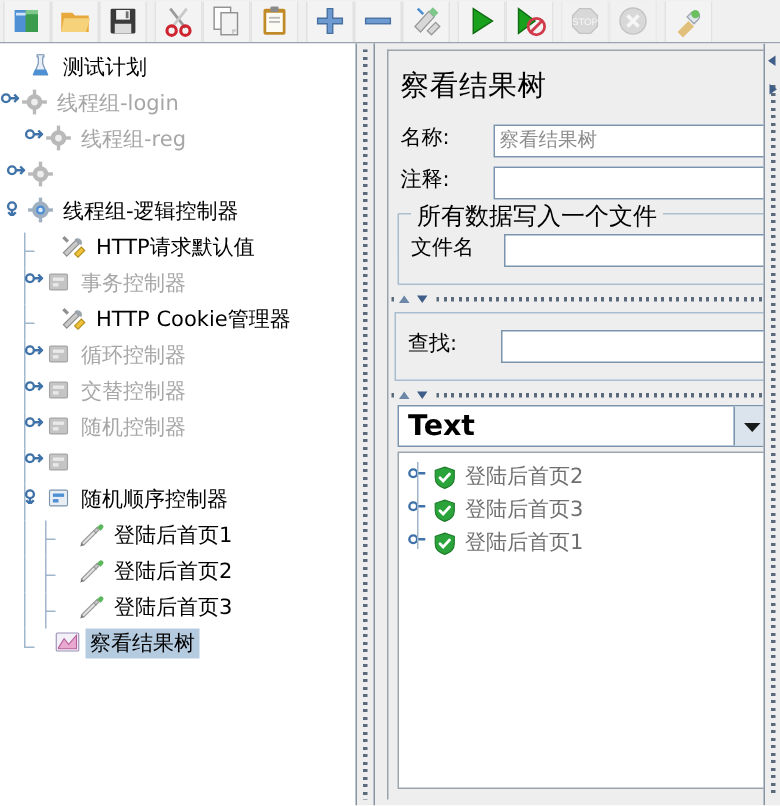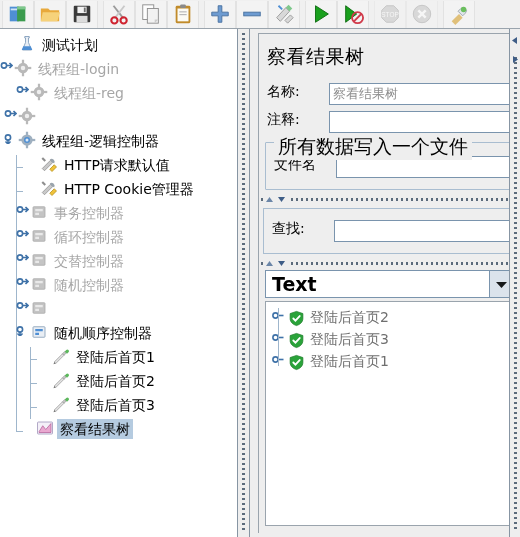--- a/index.html
+++ b/index.html
@@ -76,21 +76,21 @@
     height: 22px; flex: 1 1 auto; background: #ffffff;
     border: 1px solid #7a94ad; font-size: 13px; color: #8c8c8c;
     line-height: 20px; padding: 0 3px; overflow: hidden;
   }
   .group-box {
     margin: 6px 6px 0 6px; border: 1px solid #a9bdd0; border-radius: 1px;
     position: relative; padding: 10px 0 8px 0;
   }
   .group-title {
     position: absolute; top: -9px; left: 8px; background: #eeeeee;
-    font-size: 19px; padding: 0 4px; color: #000;
+    font-size: 16px; padding: 0 4px; color: #000;
   }
   .divider-bar {
     height: 9px; margin: 5px 2px 0 2px; position: relative;
     background-image: repeating-linear-gradient(to right, #5b6b7c 0px, #5b6b7c 2px, rgba(0,0,0,0) 2px, rgba(0,0,0,0) 5px);
     background-position: 0 3px; background-repeat: repeat-x; background-size: auto 3px;
   }
   .divider-bar .arrows {
     position: absolute; left: 4px; top: -1px; width: 26px; height: 10px;
     background: #eeeeee; display: flex; gap: 3px; align-items: center;
   }
@@ -359,48 +359,48 @@
           <span class="ico">
             <svg width="18" height="18" viewBox="0 0 24 24">
               <path d="M3 18 L14 7 l3 3 L6 21z" fill="#c9c9c9" stroke="#8e8e8e"></path>
               <path d="M13 6 a4 4 0 0 1 6 5 l-3-1z" fill="#9aa4ad"></path>
               <path d="M13 19 l6-6 3 3 -6 6z" fill="#f0c23a" stroke="#b38f1b"></path>
               <path d="M4 3 l4 4 -2 2 -4-4z" fill="#8e8e8e"></path>
             </svg>
           </span>
           <span class="lbl">HTTP请求默认值</span>
         </div>
+        <div class="tree-row disabled" style="padding-left:16px">
+          <span class="guide" style="left:16px;top:0;width:1px;height:24px;"></span>
+          <span class="handle"><span><svg width="13" height="13" viewBox="0 0 13 13">
+                <circle cx="4" cy="6.5" r="2.6" fill="none" stroke="#3f72a8" stroke-width="1.6"></circle>
+                <path d="M7 6.5 h5 M9.5 4 L12 6.5 L9.5 9" stroke="#3f72a8" stroke-width="1.6" fill="none"></path>
+              </svg></span></span>
+          <span class="ico">
+            <svg width="18" height="18" viewBox="0 0 24 24">
+              <rect x="4" y="5" width="16" height="14" rx="1" fill="#c4c4c4" stroke="#a5a5a5"></rect>
+              <rect x="7" y="8" width="10" height="3" fill="#e9e9e9"></rect>
+              <rect x="7" y="13" width="5" height="3" fill="#e9e9e9"></rect>
+            </svg>
+          </span>
+          <span class="lbl">事务控制器</span>
+        </div>
         <div class="tree-row" style="padding-left:26px">
           <span class="guide" style="left:16px;top:0;width:1px;height:24px;"></span>
           <span class="guide" style="left:16px;top:12px;width:7px;height:1px;"></span>
           <span class="handle"></span>
           <span class="ico">
             <svg width="18" height="18" viewBox="0 0 24 24">
               <path d="M3 18 L14 7 l3 3 L6 21z" fill="#c9c9c9" stroke="#8e8e8e"></path>
               <path d="M13 6 a4 4 0 0 1 6 5 l-3-1z" fill="#9aa4ad"></path>
               <path d="M13 19 l6-6 3 3 -6 6z" fill="#f0c23a" stroke="#b38f1b"></path>
               <path d="M4 3 l4 4 -2 2 -4-4z" fill="#8e8e8e"></path>
             </svg>
           </span>
           <span class="lbl">HTTP Cookie管理器</span>
-        </div>
-        <div class="tree-row disabled" style="padding-left:16px">
-          <span class="guide" style="left:16px;top:0;width:1px;height:24px;"></span>
-          <span class="handle"><span><svg width="13" height="13" viewBox="0 0 13 13">
-                <circle cx="4" cy="6.5" r="2.6" fill="none" stroke="#3f72a8" stroke-width="1.6"></circle>
-                <path d="M7 6.5 h5 M9.5 4 L12 6.5 L9.5 9" stroke="#3f72a8" stroke-width="1.6" fill="none"></path>
-              </svg></span></span>
-          <span class="ico">
-            <svg width="18" height="18" viewBox="0 0 24 24">
-              <rect x="4" y="5" width="16" height="14" rx="1" fill="#c4c4c4" stroke="#a5a5a5"></rect>
-              <rect x="7" y="8" width="10" height="3" fill="#e9e9e9"></rect>
-              <rect x="7" y="13" width="5" height="3" fill="#e9e9e9"></rect>
-            </svg>
-          </span>
-          <span class="lbl">事务控制器</span>
         </div>
         <div class="tree-row disabled" style="padding-left:16px">
           <span class="guide" style="left:16px;top:0;width:1px;height:24px;"></span>
           <span class="handle"><span><svg width="13" height="13" viewBox="0 0 13 13">
                 <circle cx="4" cy="6.5" r="2.6" fill="none" stroke="#3f72a8" stroke-width="1.6"></circle>
                 <path d="M7 6.5 h5 M9.5 4 L12 6.5 L9.5 9" stroke="#3f72a8" stroke-width="1.6" fill="none"></path>
               </svg></span></span>
           <span class="ico">
             <svg width="18" height="18" viewBox="0 0 24 24">
               <rect x="4" y="5" width="16" height="14" rx="1" fill="#c4c4c4" stroke="#a5a5a5"></rect>

